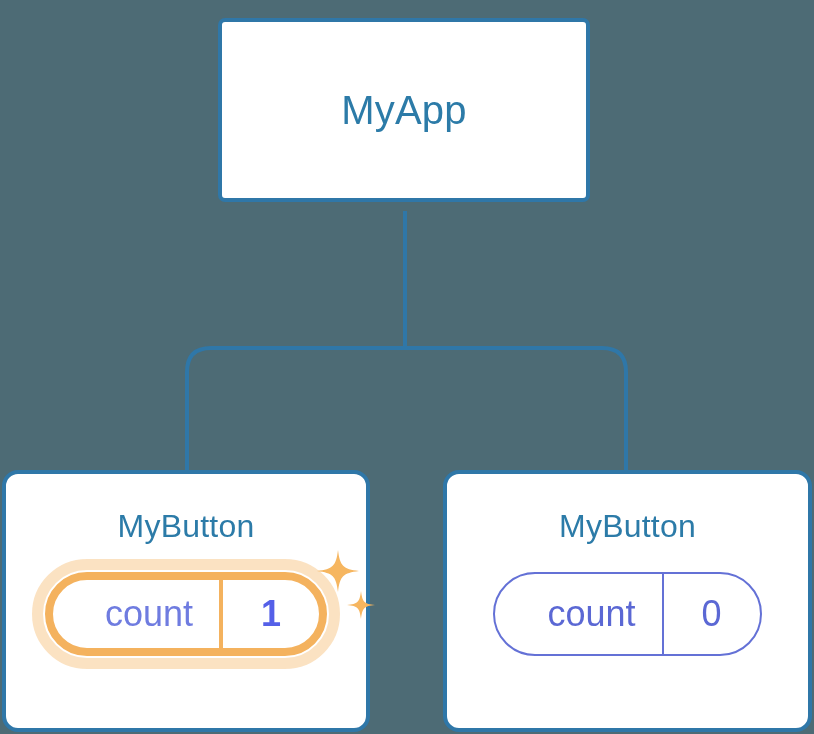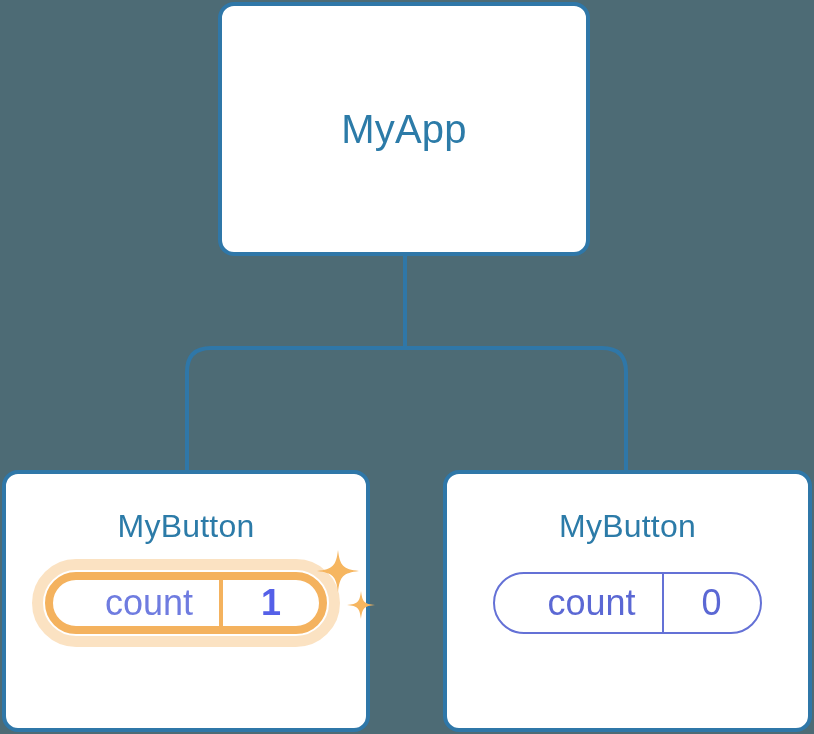--- a/index.html
+++ b/index.html
@@ -41,24 +41,25 @@
     border-radius: 16px;
     box-sizing: border-box;
     display: flex;
     flex-direction: column;
     align-items: center;
     z-index: 3;
   }
 
   .node-root {
     left: 218px;
-    top: 2px;
+    top: 18px;
     width: 372px;
-    height: 254px;
+    height: 184px;
     justify-content: center;
+    border-radius: 7px;
   }
 
   .node-child-left {
     left: 2px;
     top: 470px;
     width: 368px;
     height: 262px;
     padding-top: 36px;
   }
 
@@ -88,21 +89,21 @@
     margin-top: 30px;
     display: inline-flex;
     align-items: center;
     justify-content: center;
   }
 
   .pill {
     position: relative;
     display: inline-flex;
     align-items: stretch;
-    height: 62px;
+    height: 84px;
     border-radius: 42px;
     box-sizing: border-box;
     background: #ffffff;
     z-index: 2;
   }
 
   
   .pill-plain {
     border: 2px solid #6471d6;
   }

